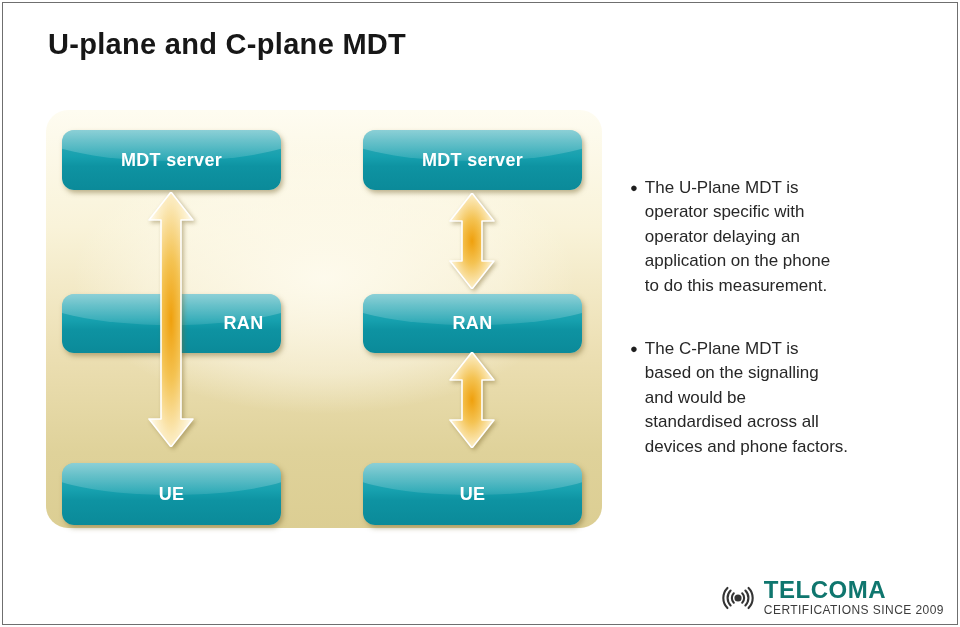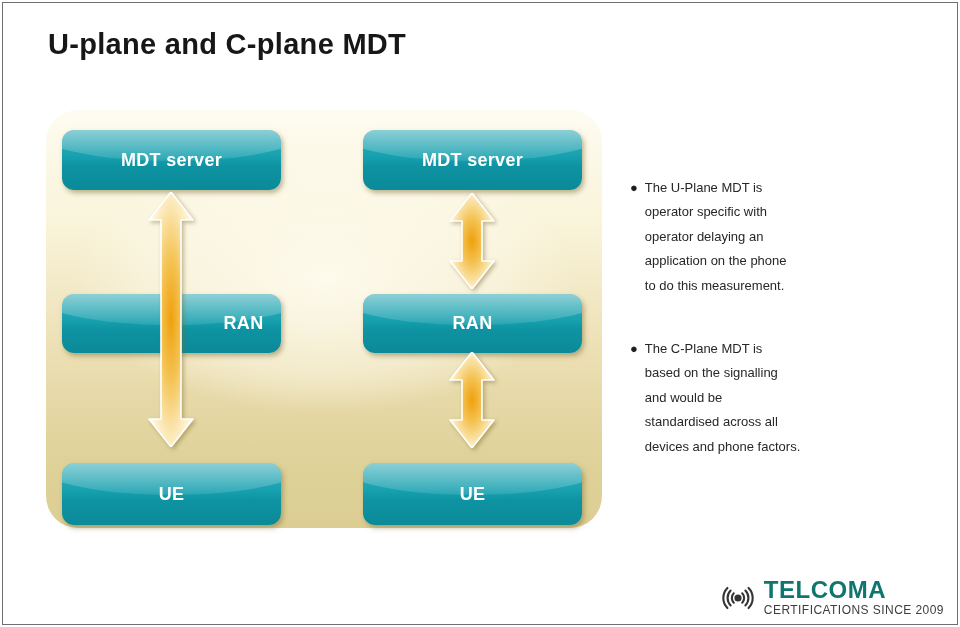--- a/index.html
+++ b/index.html
@@ -10,21 +10,21 @@
   .slide-border {
     position:absolute; inset:2px; border:1px solid #6f6f6f; pointer-events:none; z-index:50;
   }
   .page-title {
     position:absolute; left:48px; top:28px; font-size:29px; font-weight:700;
     color:#171717; letter-spacing:0.3px;
   }
   
   .panel {
     position:absolute; left:46px; top:110px; width:556px; height:418px;
-    border-radius:32px;
+    border-radius:22px;
     background:linear-gradient(180deg,#fefcf1 0%,#f9f3d9 28%,#ecdfb3 58%,#dfd29a 82%,#dcce93 100%);
   }
   .panel-sheen {
     position:absolute; inset:0; border-radius:30px;
     background:radial-gradient(58% 42% at 50% 40%, rgba(254,251,238,0.95) 0%, rgba(254,251,238,0.45) 55%, rgba(254,251,238,0) 78%);
   }
   .node {
     position:absolute; width:219px; border-radius:12px; overflow:hidden;
     background:linear-gradient(180deg,#3fb0bb 0%,#16a0ae 45%,#0e93a2 60%,#0b8a99 100%);
     box-shadow:2px 3px 5px rgba(125,110,55,0.5);
@@ -43,21 +43,21 @@
   .row-server { top:20px;  height:60px; }
   .row-ran    { top:184px; height:59px; }
   .row-ue     { top:353px; height:62px; }
   .shift-right { transform:translateX(72px); }
   .arrow { position:absolute; z-index:3; filter:drop-shadow(2px 2px 2px rgba(125,105,45,0.45)); }
   
   .bullets { position:absolute; left:630px; top:176px; width:300px; list-style:none; margin:0; padding:0; }
   .bullet { display:flex; align-items:flex-start; margin-bottom:39px; }
   .bullet-dot { font-size:13px; color:#1e1e1e; line-height:24px; margin-right:7px; margin-top:0; }
   .bullet-text {
-    font-size:13px; line-height:24.4px; color:#272727; white-space:pre-line;
+    font-size:17px; line-height:24.4px; color:#272727; white-space:pre-line;
   }
   
   .logo { position:absolute; right:16px; bottom:10px; display:flex; align-items:center; color:#333; }
   .logo-icon { margin-right:5px; margin-top:2px; }
   .logo-text { display:flex; flex-direction:column; align-items:flex-start; }
   .logo-brand { font-size:24px; font-weight:800; letter-spacing:0.5px; color:#0f766e; line-height:24px; }
   .logo-tagline { font-size:12px; letter-spacing:0.45px; color:#3c3c3c; margin-top:1px; }
 </style>
 </head>
 <body>

